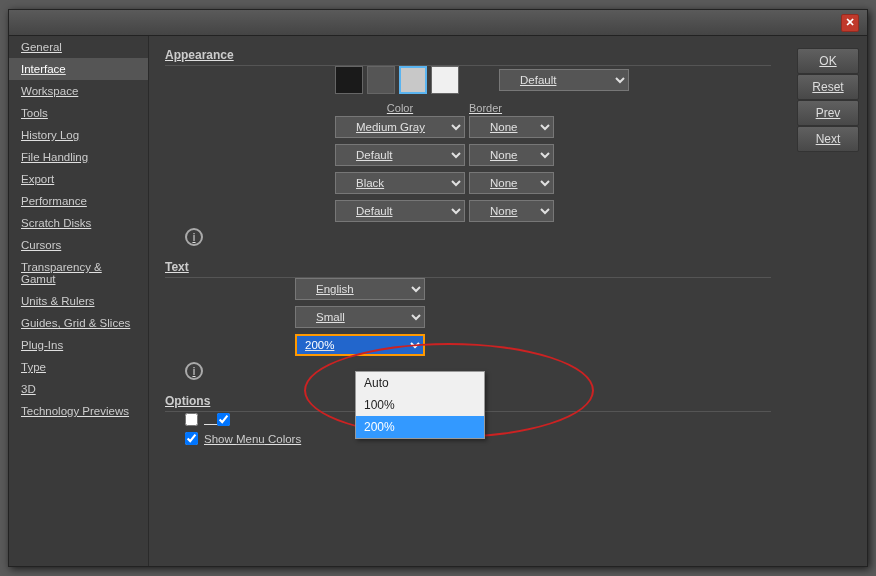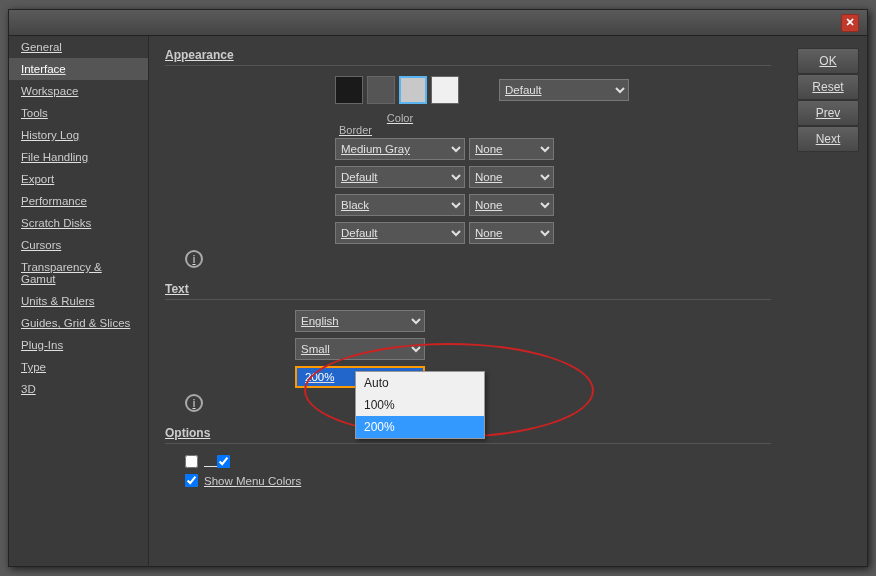--- a/index.html
+++ b/index.html
@@ -81,21 +81,21 @@
       background: #3c3c3c;
       position: relative;
     }
     .section {
       margin-bottom: 14px;
     }
     .section-title {
       font-size: 12px;
       font-weight: bold;
       color: #ccc;
-      margin-bottom: 10px;
+      margin-bottom: 0;
       border-bottom: 1px solid #555;
       padding-bottom: 3px;
     }
     .form-row {
       display: flex;
       align-items: flex-end;
       margin-bottom: 6px;
     }
     .form-label {
       width: 170px;
@@ -127,31 +127,30 @@
       border: 2px solid #5ab4f0;
     }
     .swatch-black { background: #1a1a1a; }
     .swatch-darkgray { background: #555; }
     .swatch-lightgray { background: #c8c8c8; }
     .swatch-white { background: #f0f0f0; }
     select {
       background: #555;
       color: #e0e0e0;
       border: 1px solid #777;
-      padding: 2px 1px;
+      padding: 2px 16px;
       font-size: 11.5px;
       height: 22px;
     }
     .select-wide { width: 130px; }
     .select-narrow { width: 85px; }
     .col-headers {
       display: flex;
       margin-bottom: 2px;
       padding-left: 170px;
-      flex-direction: column;
     }
     .col-header {
       width: 130px;
       font-size: 11px;
       color: #bbb;
       text-align: center;
     }
     .col-header-border {
       width: 85px;
       font-size: 11px;
@@ -296,20 +295,21 @@
         <div class="sidebar-item">Export</div>
         <div class="sidebar-item">Performance</div>
         <div class="sidebar-item">Scratch Disks</div>
         <div class="sidebar-item">Cursors</div>
         <div class="sidebar-item">Transparency &amp; Gamut</div>
         <div class="sidebar-item">Units &amp; Rulers</div>
         <div class="sidebar-item">Guides, Grid &amp; Slices</div>
         <div class="sidebar-item">Plug-Ins</div>
         <div class="sidebar-item">Type</div>
         <div class="sidebar-item">3D</div>
+        <div class="sidebar-item">Technology Previews</div>
       </div>
 
     <div class="main-area">
 
       <div class="section">
         <div class="section-title">Appearance</div>
 
         <div class="color-theme-row">
           <span class="form-label"></span>
           <div class="color-swatch swatch-black"></div>

